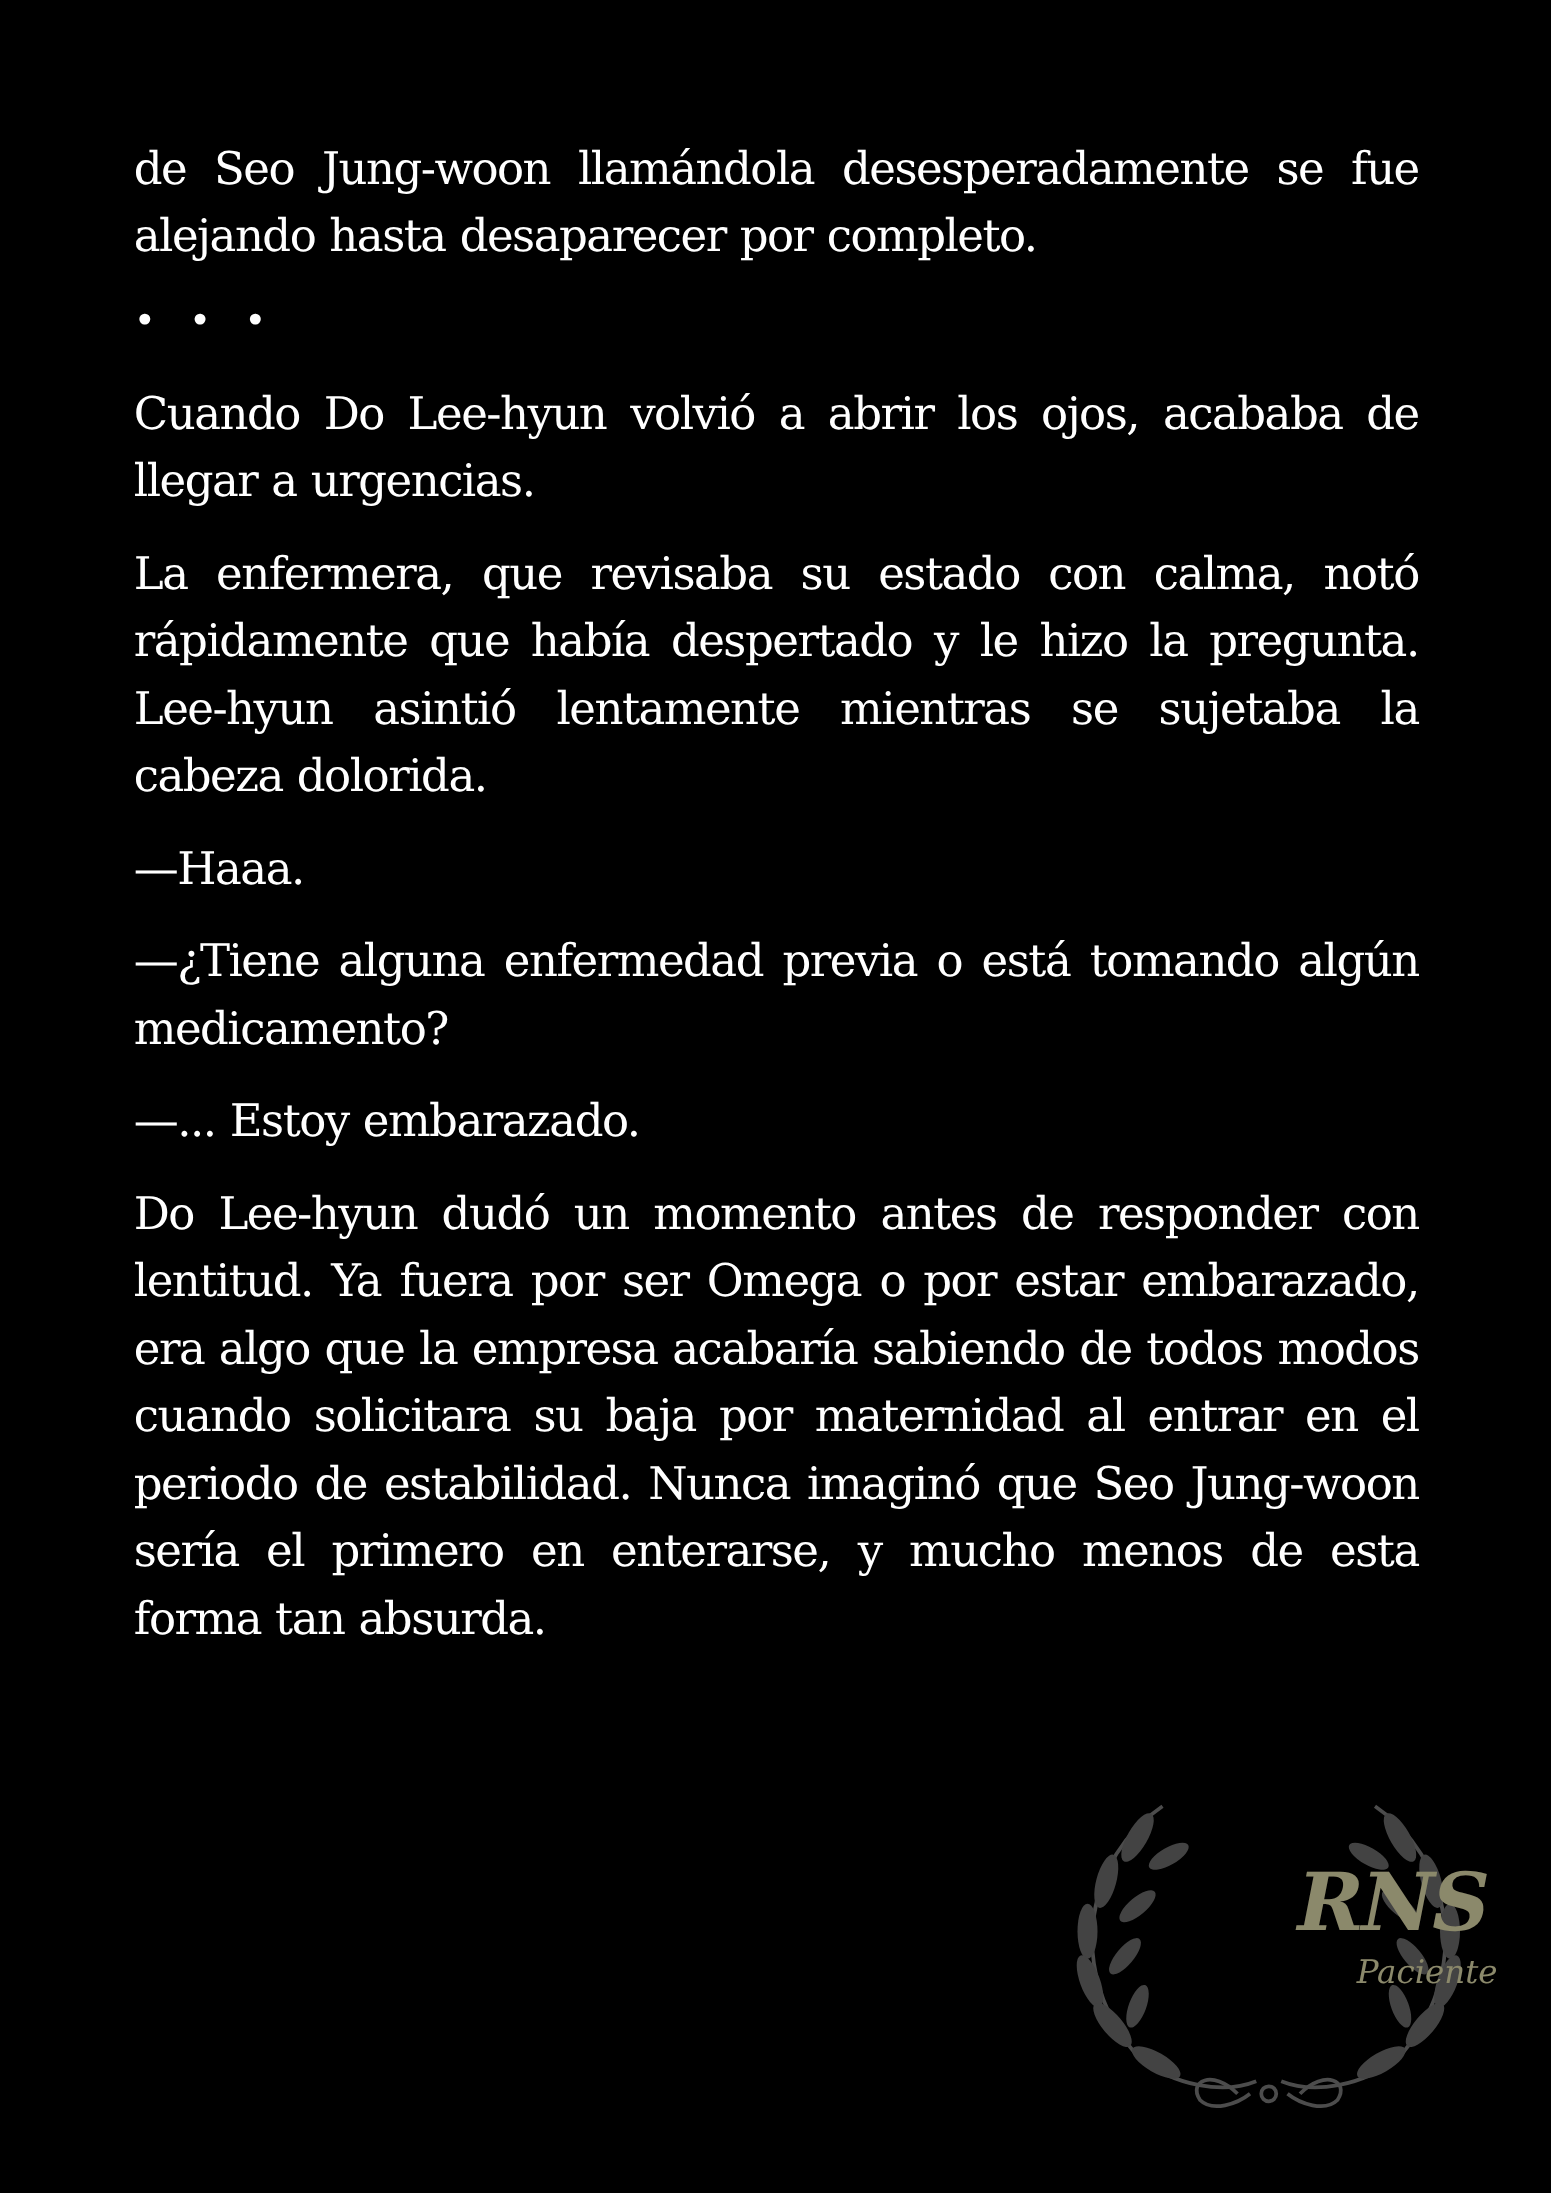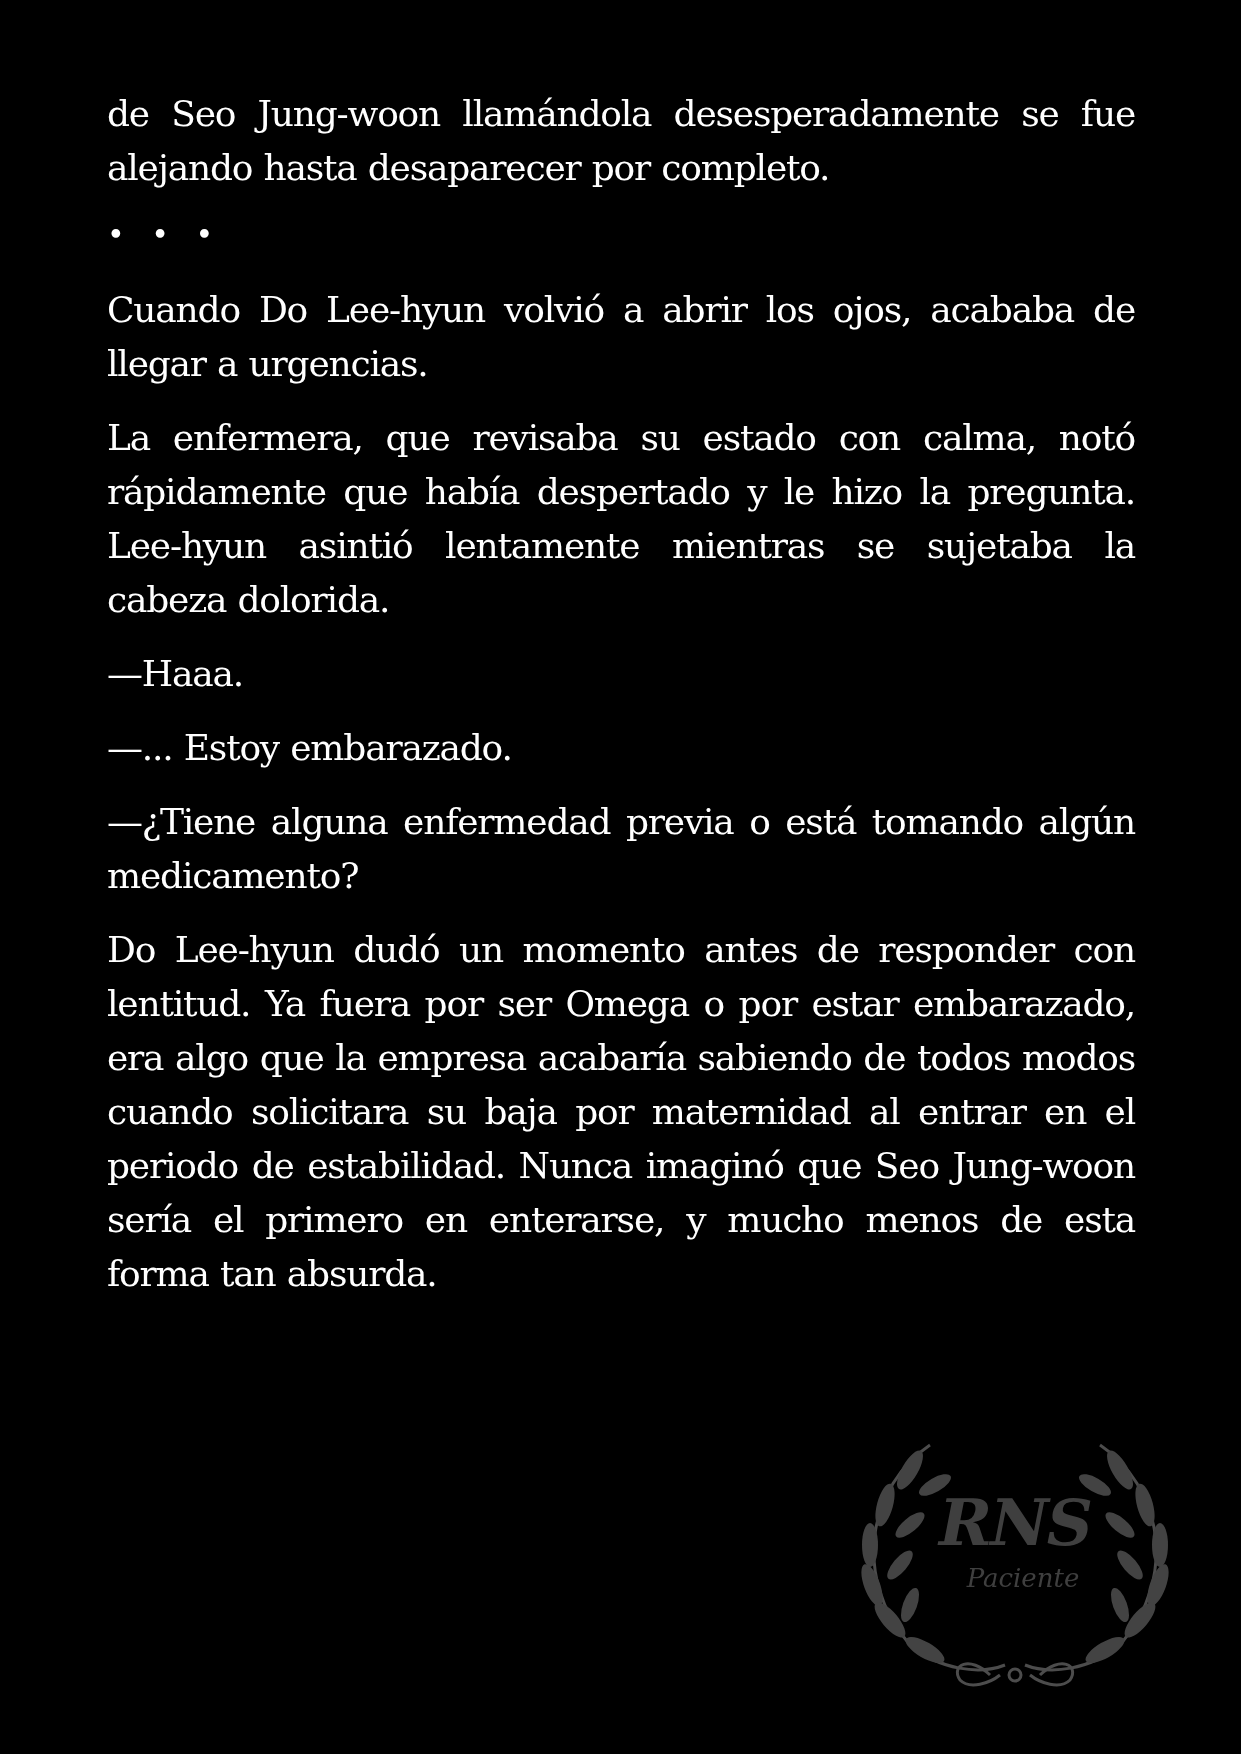--- a/index.html
+++ b/index.html
@@ -11,21 +11,21 @@
     width: 1241px;
     height: 1754px;
     position: relative;
     overflow: hidden;
     font-family: "DejaVu Serif", "Liberation Serif", serif;
     color: #ffffff;
   }
   .page {
     position: absolute;
     left: 107px;
-    top: 87px;
+    top: 109px;
     width: 1028px;
   }
   .para {
     font-size: 36px;
     line-height: 54px;
     margin: 0 0 20px 0;
     text-align: justify;
     letter-spacing: -1.2px;
     word-spacing: 1px;
     position: relative;
@@ -43,24 +43,24 @@
     top: 1425px;
     width: 350px;
     height: 270px;
     z-index: 1;
     opacity: 0.55;
   }
   .wm-text {
     position: absolute;
     left: 0;
     width: 100%;
-    text-align: center;
+    text-align: right;
     font-family: "DejaVu Serif", "Liberation Serif", serif;
     font-style: italic;
-    color: #737373;
+    color: #fef9c3;
   }
   .wm-rns {
     top: 60px;
     font-size: 64px;
     font-weight: bold;
     letter-spacing: -2px;
   }
   .wm-novelas {
     top: 138px;
     font-size: 26px;
@@ -69,22 +69,22 @@
 </style>
 </head>
 <body>
 
 <div class="page">
   <p class="para">de Seo Jung-woon llamándola desesperadamente se fue alejando hasta desaparecer por completo.</p>
   <p class="para dots">• • •</p>
   <p class="para">Cuando Do Lee-hyun volvió a abrir los ojos, acababa de llegar a urgencias.</p>
   <p class="para">La enfermera, que revisaba su estado con calma, notó rápidamente que había despertado y le hizo la pregunta. Lee-hyun asintió lentamente mientras se sujetaba la cabeza dolorida.</p>
   <p class="para">—Haaa.</p>
+  <p class="para">—¿Tiene alguna enfermedad previa o está tomando algún medicamento?</p>
   <p class="para">—... Estoy embarazado.</p>
-  <p class="para">—¿Tiene alguna enfermedad previa o está tomando algún medicamento?</p>
   <p class="para">Do Lee-hyun dudó un momento antes de responder con lentitud. Ya fuera por ser Omega o por estar embarazado, era algo que la empresa acabaría sabiendo de todos modos cuando solicitara su baja por maternidad al entrar en el periodo de estabilidad. Nunca imaginó que Seo Jung-woon sería el primero en enterarse, y mucho menos de esta forma tan absurda.</p>
 </div>
 
 <div class="watermark">
   <svg width="350" height="270" viewBox="0 0 350 270">
     <g fill="none" stroke="#8a8a8a" stroke-width="3">
       <path d="M90 20 C 30 60, 10 150, 70 220 C 100 245, 140 250, 165 240"></path>
       <path d="M260 20 C 320 60, 340 150, 280 220 C 250 245, 210 250, 185 240"></path>
       <path d="M150 250 C 130 230, 110 240, 120 255 C 130 265, 150 258, 160 250"></path>
       <path d="M200 250 C 220 230, 240 240, 230 255 C 220 265, 200 258, 190 250"></path>

